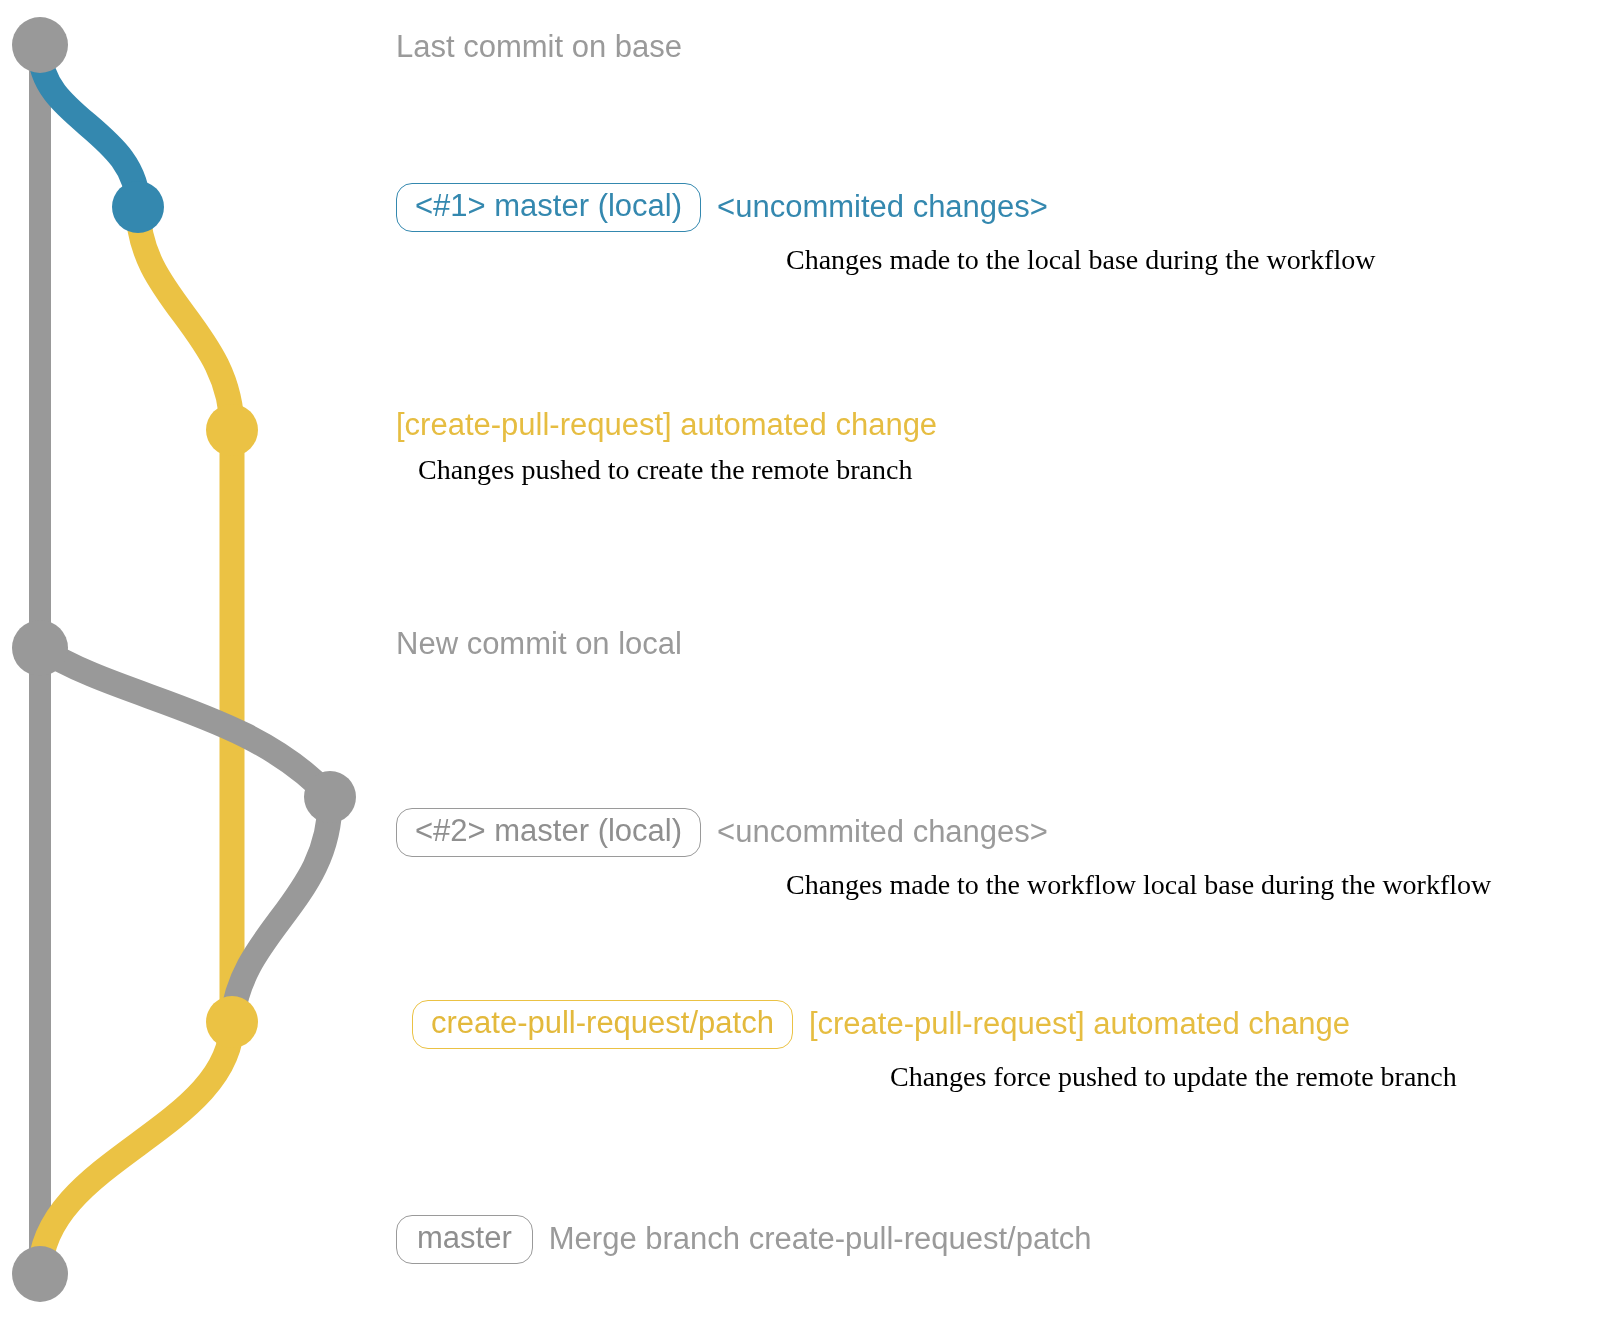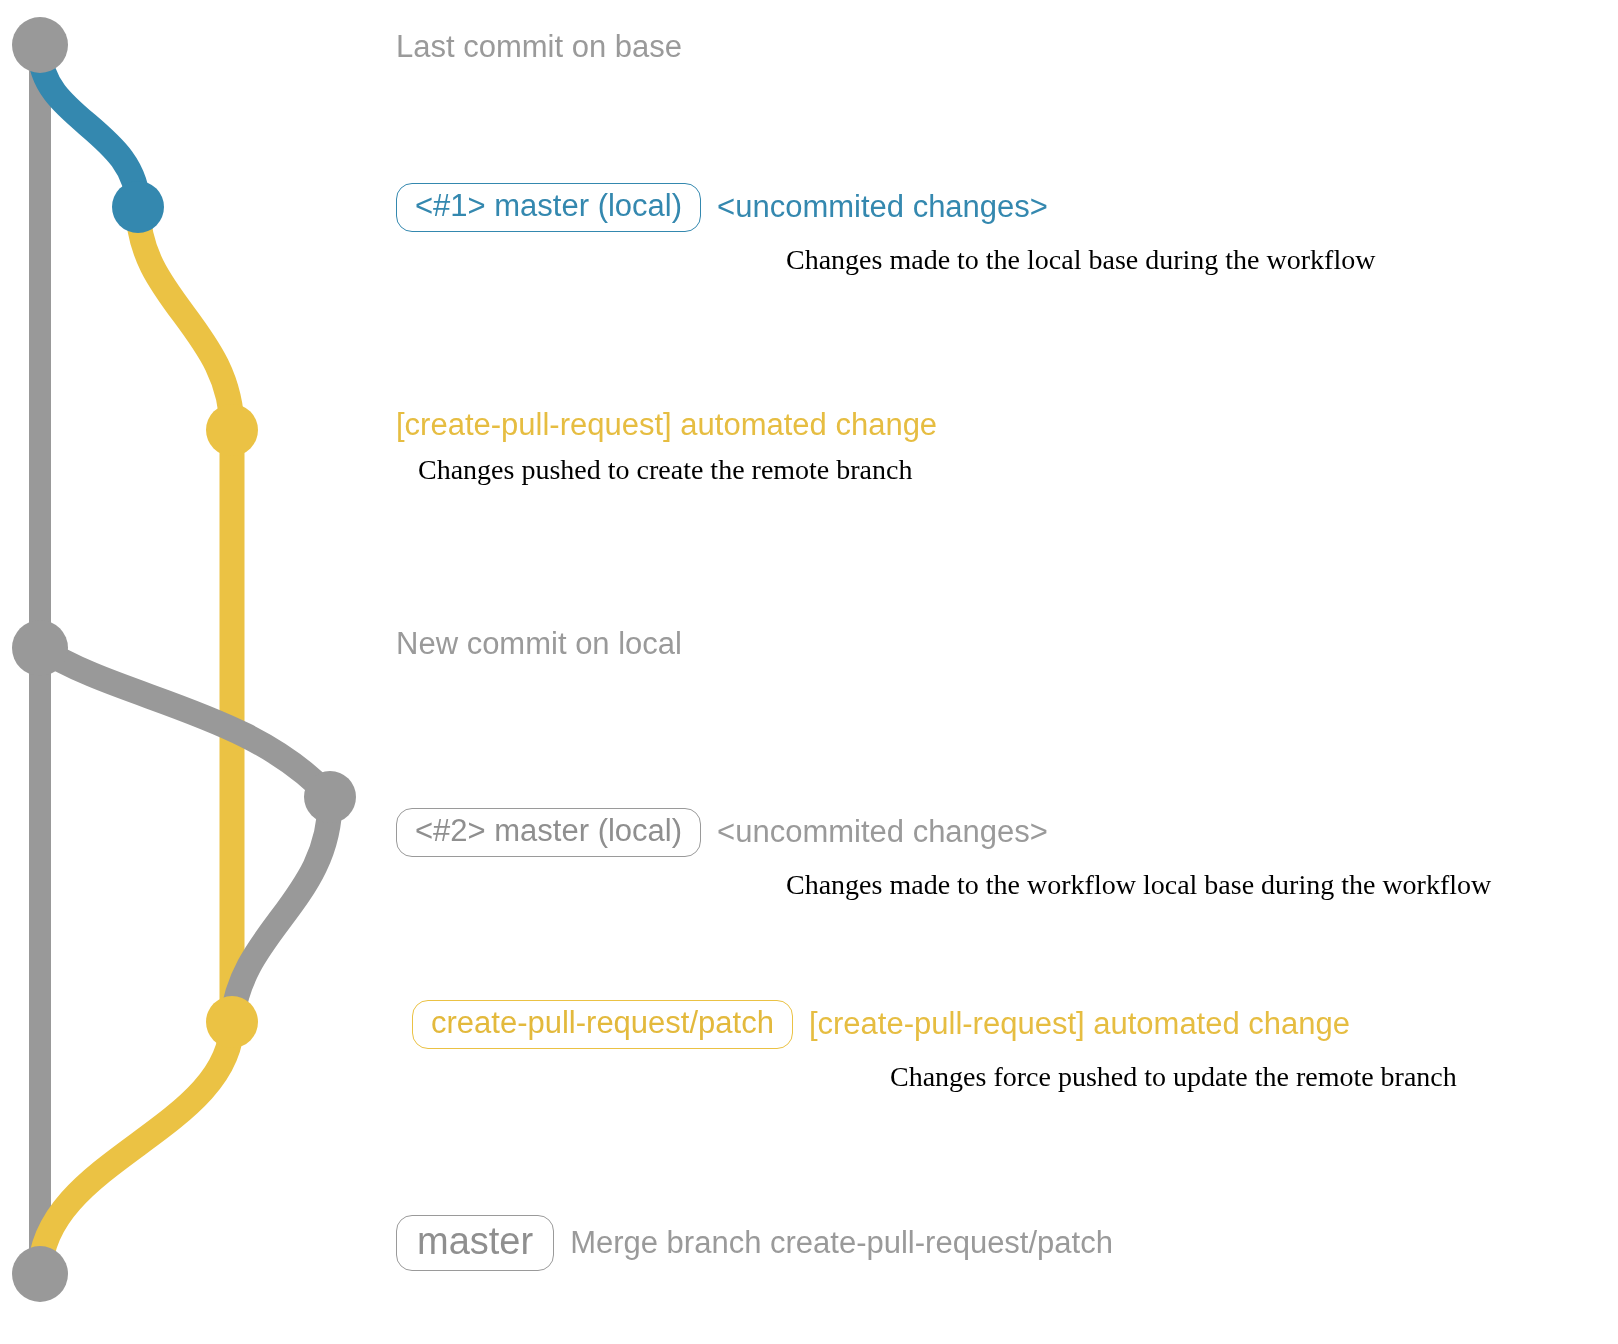--- a/index.html
+++ b/index.html
@@ -92,21 +92,21 @@
   #row-local-2       { left: 396px; top: 780px; margin-top: 28px; }
   #row-cpr-2         { left: 412px; top: 1000px; }
   #row-master        { left: 396px; top: 1215px; }
 
   #row-local-1 .subtext { margin-left: 390px; }
   #row-cpr-1   .subtext { margin-left: 22px; font-family: Liberation Serif, serif; }
   #row-local-2 .subtext { margin-left: 390px; }
   #row-cpr-2   .subtext { margin-left: 478px; }
 
   #row-master .row-main { align-items: center; }
-  #row-master .pill { font-size: 38px; padding: 6px 20px 8px 20px; }
+  #row-master .pill { font-size: 31px; padding: 6px 20px 8px 20px; }
 </style>
 </head>
 <body>
 
 <div id="diagram">
 
   <svg id="graph-svg" viewBox="0 0 420 1344">
 
     <path d="M 40 45 L 40 1274" stroke="#999999" stroke-width="22" fill="none" stroke-linecap="round"></path>
 

